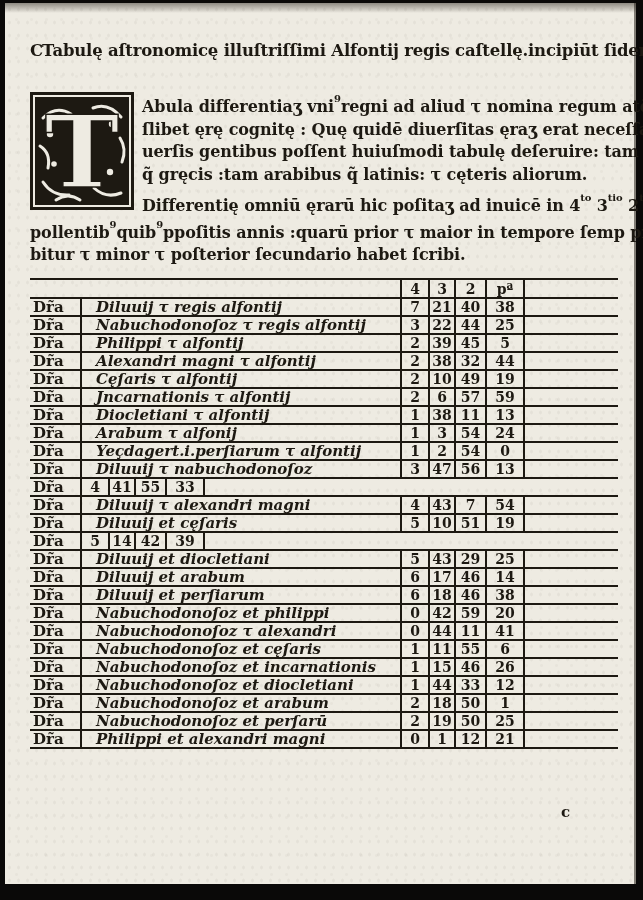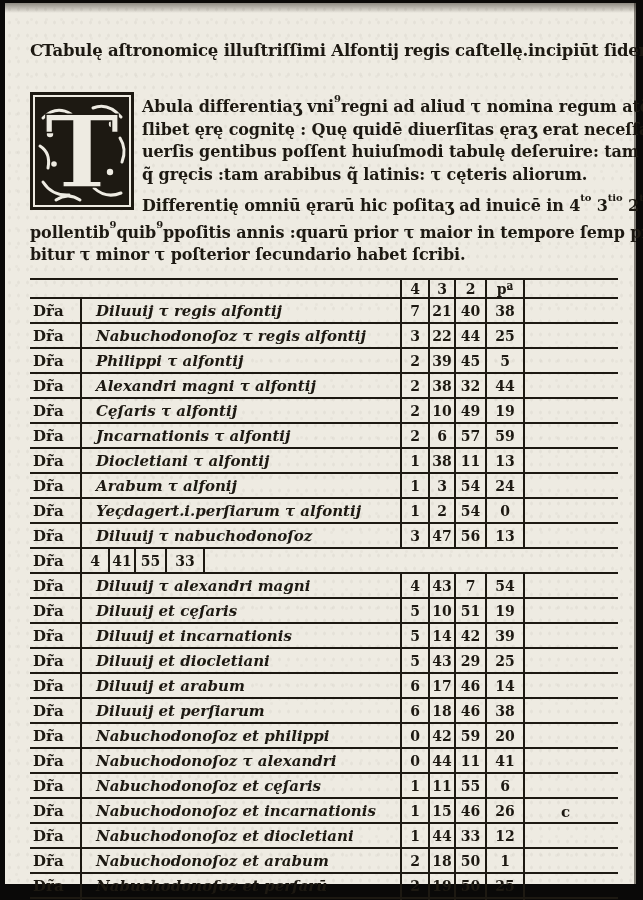--- a/index.html
+++ b/index.html
@@ -51,21 +51,21 @@
   .dropcap svg{display:block;}
   .para2{margin-top:5px;}
   .line{white-space:nowrap;}
   .line sup{font-size:10px;position:relative;top:-4px;font-weight:700;}
   .tbl{
     position:absolute;left:25px;top:275px;width:588px;
     border-top:2.5px solid var(--ink);
   }
   .trow{
     display:flex;align-items:center;
-    height:25px;box-sizing:border-box;
+    height:18px;box-sizing:border-box;
     border-bottom:2px solid var(--ink);
     font-weight:700;
   }
   .cell{box-sizing:border-box;height:100%;display:flex;align-items:center;overflow:hidden;}
   .c-label{width:50px;padding-left:3px;font-size:15px;}
   .c-name{width:320px;padding-left:14px;font-size:15px;border-left:2px solid var(--ink);font-style:italic;}
   .c-v0,.c-v1,.c-v2,.c-v3{
     font-size:14px;justify-content:center;
     border-left:2px solid var(--ink);
   }
@@ -247,21 +247,20 @@
         <div class="cell c-label">Dr̃a</div>
         <div class="cell c-name">Diluuij et cęſaris</div>
         <div class="cell c-v0">5</div>
         <div class="cell c-v1">10</div>
         <div class="cell c-v2">51</div>
         <div class="cell c-v3">19</div>
         <div class="cell c-tail"></div>
       </div>
       <div class="trow">
         <div class="cell c-label">Dr̃a</div>
-        <div class="cell c-name">Diluuij et incarnationis</div>
         <div class="cell c-v0">5</div>
         <div class="cell c-v1">14</div>
         <div class="cell c-v2">42</div>
         <div class="cell c-v3">39</div>
         <div class="cell c-tail"></div>
       </div>
       <div class="trow">
         <div class="cell c-label">Dr̃a</div>
         <div class="cell c-name">Diluuij et diocletiani</div>
         <div class="cell c-v0">5</div>

